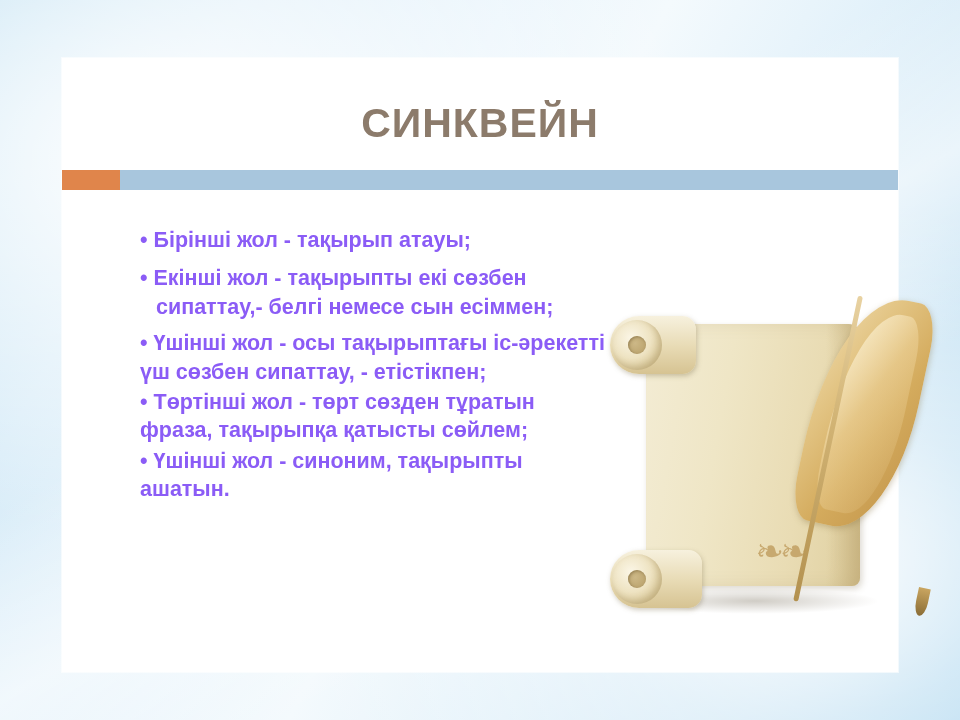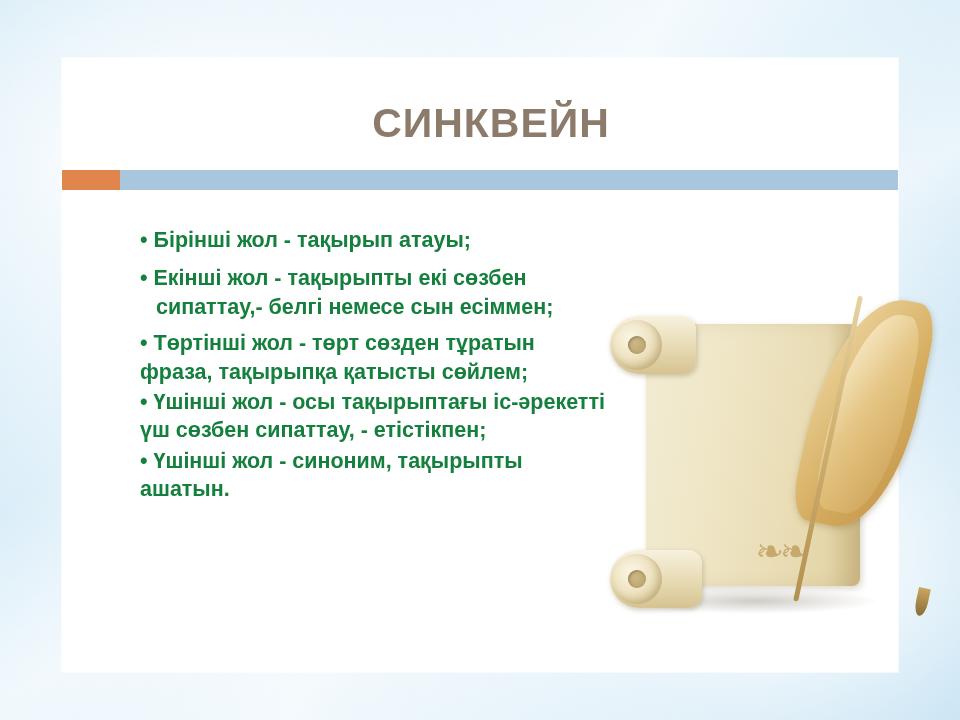--- a/index.html
+++ b/index.html
@@ -33,21 +33,21 @@
     position: absolute;
     left: 62px;
     top: 58px;
     width: 836px;
     height: 614px;
     background: #ffffff;
     box-shadow: 0 0 0 1px rgba(255,255,255,0.6);
   }
   .title {
     position: absolute;
-    left: 11px;
+    left: 0;
     top: 42px;
     width: 836px;
     text-align: center;
     font-size: 41px;
     font-weight: bold;
     letter-spacing: 1px;
     color: #8c7b6b;
     font-family: "Liberation Sans", sans-serif;
   }
   .rule {
@@ -66,21 +66,21 @@
   .rule .bar {
     flex: 1;
     height: 100%;
     background: #a8c6dd;
   }
   .body-text {
     position: absolute;
     left: 78px;
     top: 168px;
     width: 470px;
-    color: #15803d;
+    color: #8b5cf6;
     font-size: 21.5px;
     line-height: 1.32;
     font-weight: bold;
     font-family: "Liberation Sans", sans-serif;
   }
   .para {
     margin: 0 0 2px 0;
     text-indent: 0;
   }
   .para.first {
@@ -235,22 +235,22 @@
     <div class="title">СИНКВЕЙН</div>
 
     <div class="rule">
       <div class="accent"></div>
       <div class="bar"></div>
     </div>
 
     <div class="body-text">
       <p class="para first">• Бірінші жол  - тақырып атауы;</p>
       <p class="para second">• Екінші жол - тақырыпты екі сөзбен сипаттау,- белгі немесе сын есіммен;</p>
+      <p class="para">• Үшінші жол - осы тақырыптағы іс-әрекетті үш сөзбен сипаттау, - етістікпен;</p>
       <p class="para">• Төртінші жол - төрт сөзден тұратын фраза, тақырыпқа қатысты сөйлем;</p>
-      <p class="para">• Үшінші жол - осы тақырыптағы іс-әрекетті үш сөзбен сипаттау, - етістікпен;</p>
       <p class="para">• Үшінші жол - синоним, тақырыпты ашатын.</p>
     </div>
 
     <div class="illustration">
       <div class="scroll-shadow"></div>
       <div class="scroll-sheet"></div>
       <div class="curl top">
         <div class="roll"></div>
       </div>
       <div class="curl bottom">

